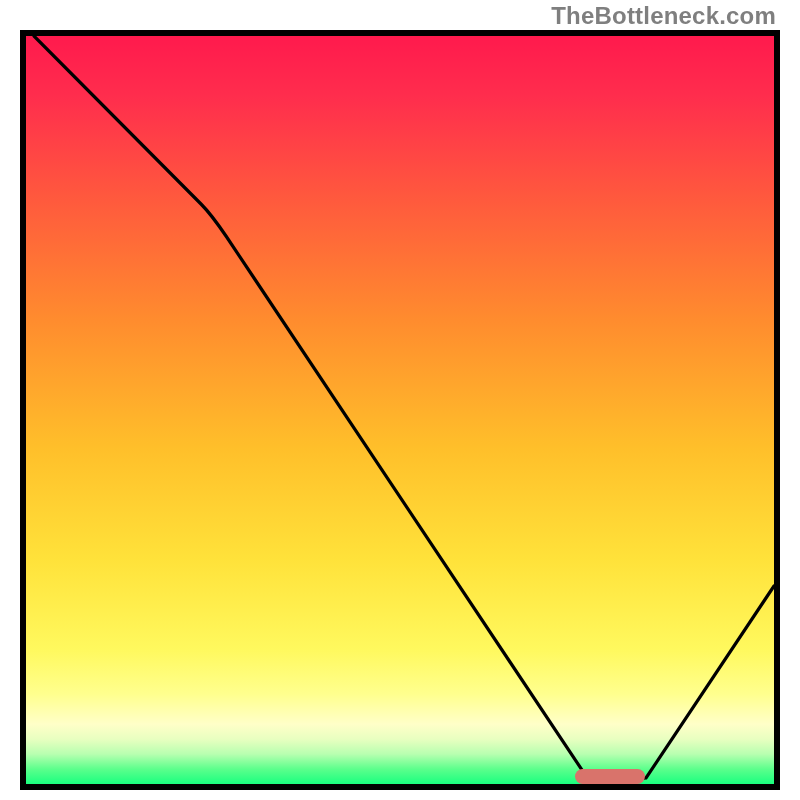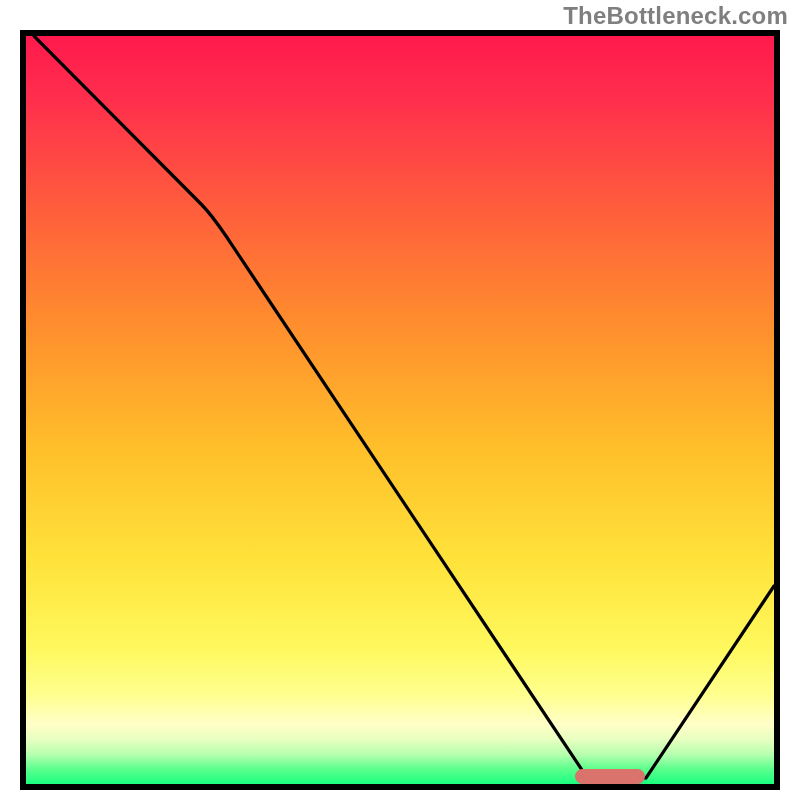--- a/index.html
+++ b/index.html
@@ -11,21 +11,21 @@
     font-family: Arial, Helvetica, sans-serif;
   }
   .wrap {
     position: relative;
     width: 800px;
     height: 800px;
   }
   .watermark {
     position: absolute;
     top: 2px;
-    right: 12px;
+    right: 24px;
     font-size: 24px;
     font-weight: bold;
     color: #7f7f7f;
     letter-spacing: 0.2px;
   }
   .plot {
     position: absolute;
     left: 20px;
     top: 30px;
     width: 760px;

